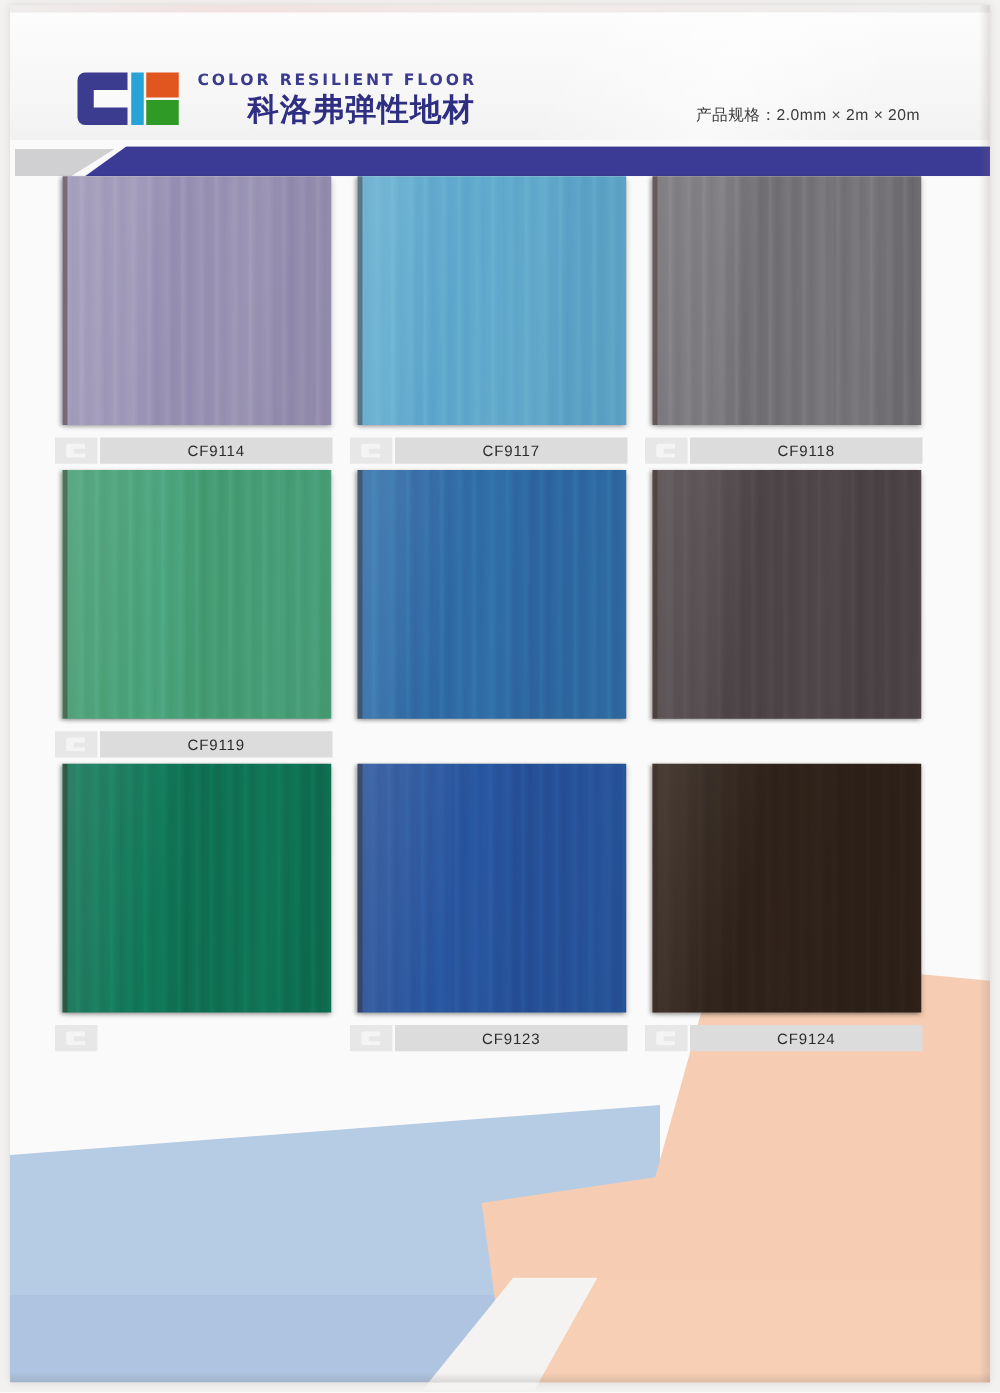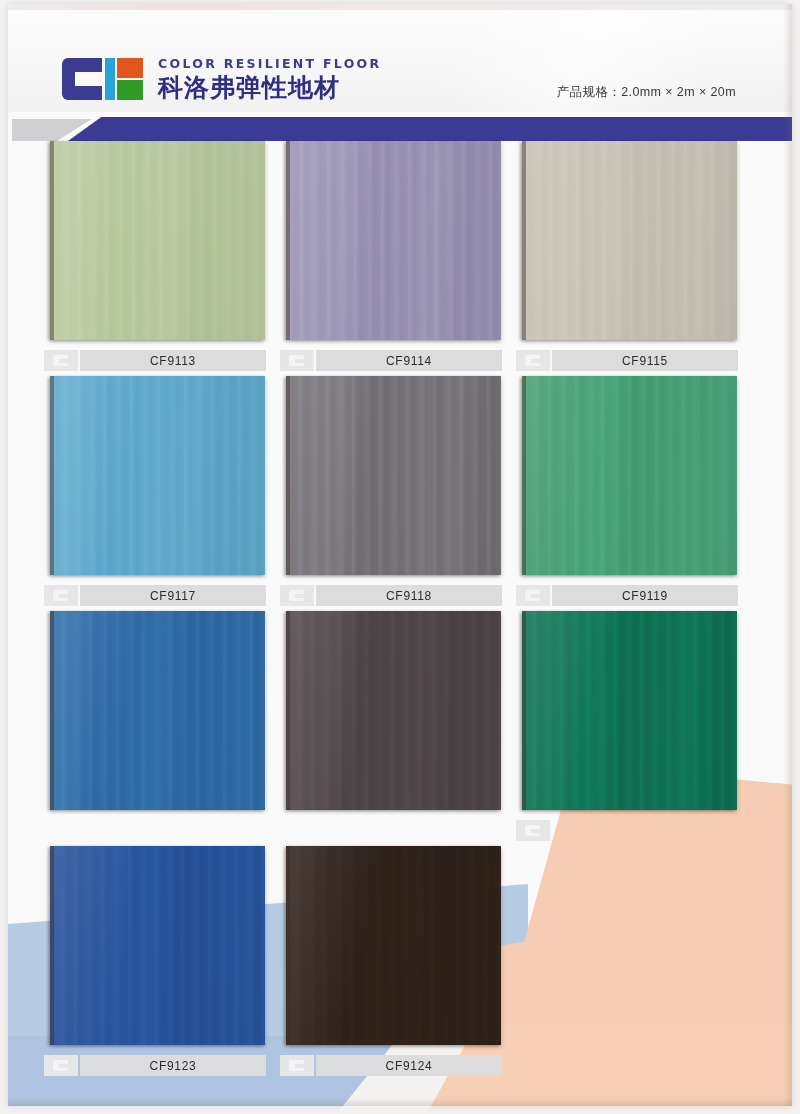--- a/index.html
+++ b/index.html
@@ -148,21 +148,22 @@
     line-height: 1;
     margin-bottom: 4px;
     font-family: "DejaVu Sans", sans-serif;
   }
   .logo-cn {
     font-size: 25px;
     letter-spacing: 1px;
     color: #2e2e82;
     font-weight: bold;
     line-height: 1.05;
-    font-family: Liberation Serif, serif;
+    font-family: Liberation Sans, sans-serif;
+    margin-left: 40px;
   }
 
   .spec {
     position: absolute;
     right: 56px; top: 74px;
     font-size: 12.5px;
     color: #3a3a3a;
     letter-spacing: .4px;
     font-family: Liberation Sans, sans-serif;
     white-space: nowrap;
@@ -320,55 +321,29 @@
       <div class="spec">产品规格：2.0mm × 2m × 20m</div>
     </div>
 
     <div class="band-wrap">
       <div class="band-grey"></div>
       <div class="band-blue"></div>
     </div>
 
     <div class="grid">
         <div class="cell">
-          <div class="tile" style="background: rgb(185, 201, 158);">
-            <span class="grain" style="background-position: 0px 0px, 0px 0px;"></span>
-            <span class="sheen"></span>
-            <span class="edge"></span>
-          </div>
-          <div class="label-bar">
-            <span class="label-logo"></span>
-            <div class="label-plate">
-              <span class="label-code">CF9113</span>
-            </div>
-          </div>
-        </div>
-        <div class="cell">
           <div class="tile" style="background: rgb(154, 147, 181);">
             <span class="grain" style="background-position: 13px 0px, 29px 0px;"></span>
             <span class="sheen"></span>
             <span class="edge"></span>
           </div>
           <div class="label-bar">
             <span class="label-logo"></span>
             <div class="label-plate">
               <span class="label-code">CF9114</span>
-            </div>
-          </div>
-        </div>
-        <div class="cell">
-          <div class="tile" style="background: rgb(200, 194, 182);">
-            <span class="grain" style="background-position: 26px 0px, 58px 0px;"></span>
-            <span class="sheen"></span>
-            <span class="edge"></span>
-          </div>
-          <div class="label-bar">
-            <span class="label-logo"></span>
-            <div class="label-plate">
-              <span class="label-code">CF9115</span>
             </div>
           </div>
         </div>
         <div class="cell">
           <div class="tile" style="background: rgb(95, 169, 205);">
             <span class="grain" style="background-position: 52px 0px, 116px 0px;"></span>
             <span class="sheen"></span>
             <span class="edge"></span>
           </div>
           <div class="label-bar">

